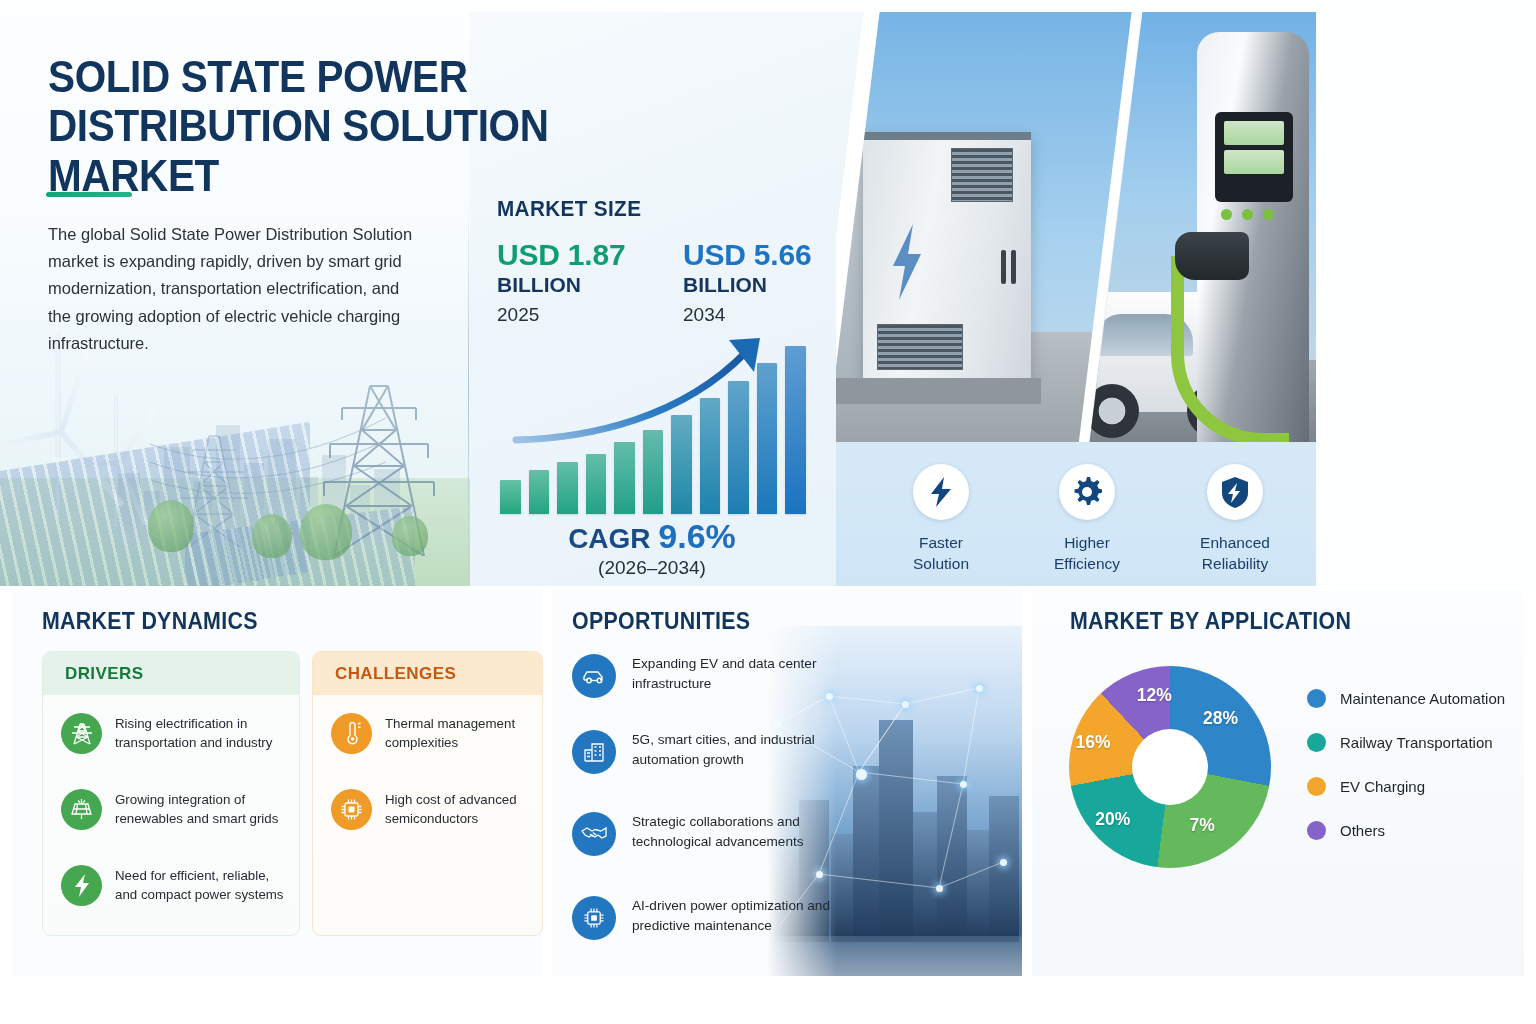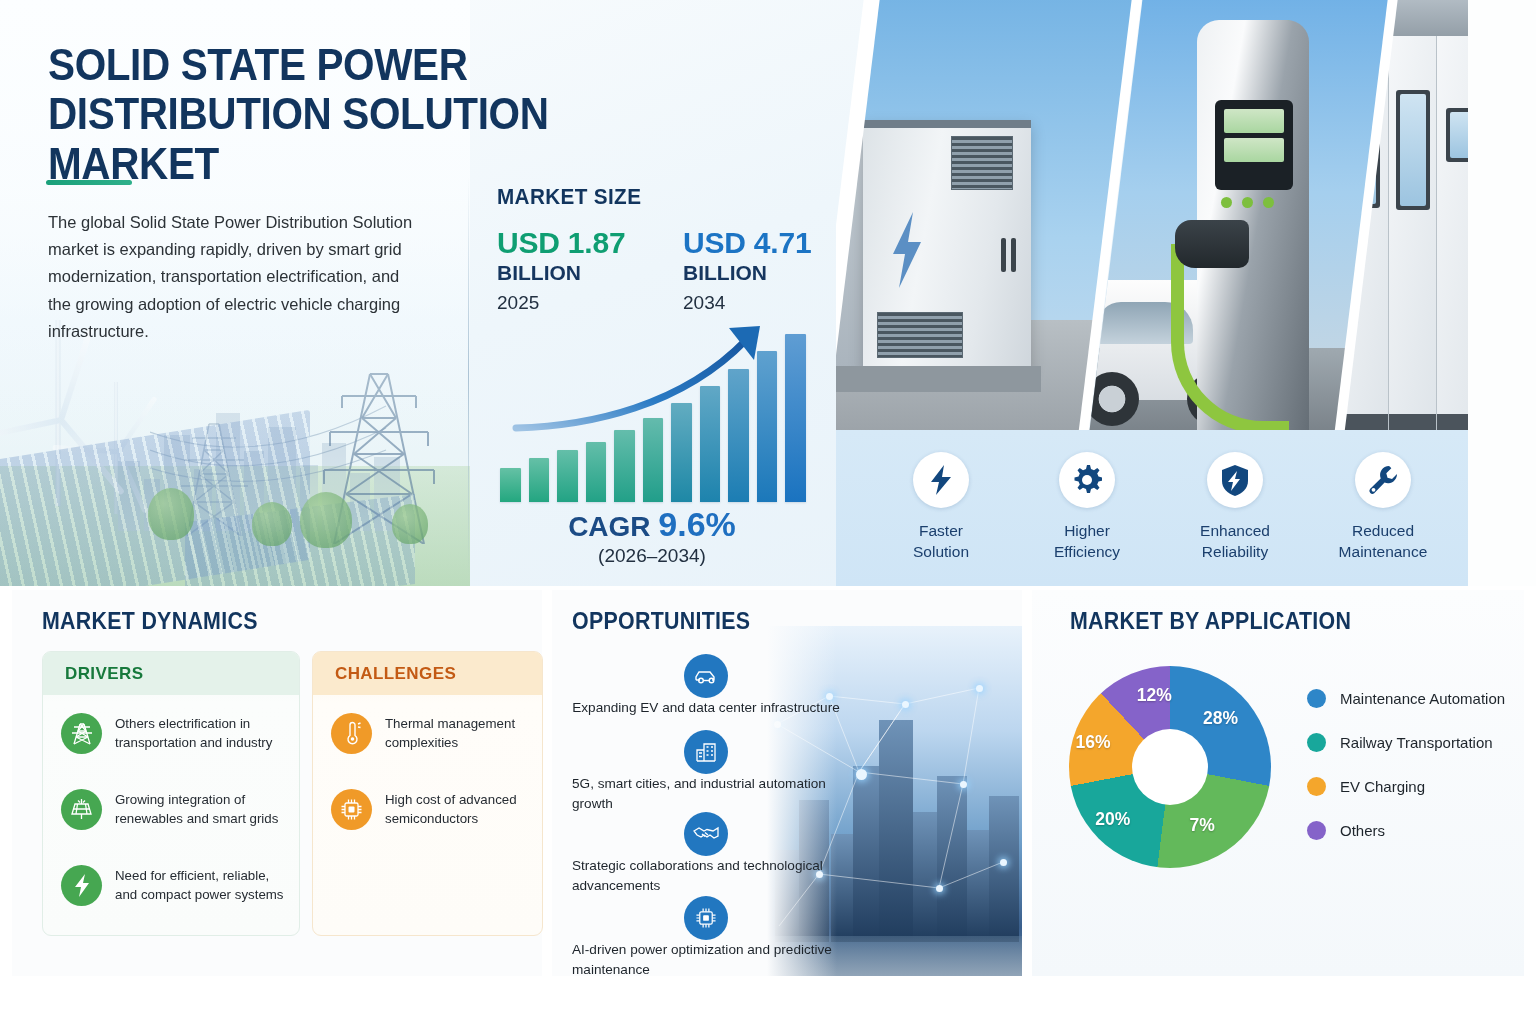--- a/index.html
+++ b/index.html
@@ -5,21 +5,21 @@
   * { margin:0; padding:0; box-sizing:border-box; }
   html,body { width:1536px; height:1024px; overflow:hidden; }
   body {
     font-family:"Liberation Sans", sans-serif;
     background:#ffffff;
     position:relative;
   }
   .page { position:absolute; inset:0; width:1536px; height:1024px; background:#fdfefe; }
 
   
-  .top { position:absolute; left:0; top:0; width:1468px; height:586px; overflow:hidden;
+  .top { position:absolute; left:0; top:12px; width:1316px; height:586px; overflow:hidden;
          background:linear-gradient(160deg,#fbfdfe 0%,#eef6fb 45%,#e6f1f9 100%); }
 
   
   .hero-left { position:absolute; left:0; top:0; width:470px; height:586px; overflow:hidden; }
   .sky { position:absolute; inset:0; background:linear-gradient(180deg,#fcfeff 0%,#eef7fc 55%,#e7f3f4 100%); }
   .ground { position:absolute; left:0; bottom:0; width:100%; height:120px;
             background:linear-gradient(180deg,rgba(186,219,180,.45),rgba(152,200,144,.55)); }
   .solar { position:absolute; left:-20px; bottom:0px; width:330px; height:150px;
            background:repeating-linear-gradient(78deg,rgba(120,155,200,.50) 0 9px, rgba(205,224,240,.45) 9px 12px);
            transform:skewY(-9deg) ; opacity:.75; border-radius:3px; }
@@ -175,21 +175,21 @@
 
   .opp-bg { position:absolute; left:215px; top:36px; width:255px; height:350px; overflow:hidden;
             background:linear-gradient(180deg,#e8f2fb 0%,#bcd6ef 30%,#6e9ec9 62%,#3a5f8c 86%,#5c7d9e 100%); }
   .sky-fade { position:absolute; left:0; top:0; width:70px; height:100%;
               background:linear-gradient(90deg,#fbfcfd,rgba(251,252,253,0)); }
   .skycity { position:absolute; bottom:34px; }
   .sb { position:absolute; bottom:0; background:linear-gradient(180deg,#6f93b8,#1f3b5c); }
   .node { position:absolute; width:7px; height:7px; border-radius:50%; background:#eaf6ff;
           box-shadow:0 0 7px 2px rgba(150,210,255,.9); }
 
-  .opp-item { position:absolute; display:flex; align-items:center; width:268px;flex-direction:column; }
+  .opp-item { position:absolute; display:flex; gap:16px; width:268px; }
   .opp-ic { flex:0 0 44px; width:44px; height:44px; border-radius:50%; background:#2277c0;
             display:flex; align-items:center; justify-content:center; }
   .opp-tx { font-size:13.6px; line-height:1.45; color:#1d242b; }
 
   .donut { position:absolute; left:1069px; top:80px; width:202px; height:202px; border-radius:50%; }
   .donut::after { content:""; position:absolute; left:50%; top:50%; width:76px; height:76px;
                   margin:-38px 0 0 -38px; border-radius:50%; background:#ffffff; }
   .dlbl { position:absolute; color:#ffffff; font-size:17.5px; font-weight:700;
           text-shadow:0 1px 2px rgba(0,0,0,.25); }
   .legend { position:absolute; left:1307px; top:90px; }
@@ -277,21 +277,21 @@
     <div class="vdiv"></div>
 
     <div class="title">SOLID STATE POWER DISTRIBUTION SOLUTION MARKET</div>
     <div class="rule"></div>
     <div class="desc">The global Solid State Power Distribution Solution market is expanding rapidly, driven by smart grid modernization, transportation electrification, and the growing adoption of electric vehicle charging infrastructure.</div>
 
     <div class="ms-title">MARKET SIZE</div>
     <div class="val g">USD 1.87</div>
     <div class="unit g">BILLION</div>
     <div class="yr g">2025</div>
-    <div class="val b">USD 4.71</div>
+    <div class="val b">USD 5.66</div>
     <div class="unit b">BILLION</div>
     <div class="yr b">2034</div>
 
     <div class="chartbox">
       <div class="bars" id="bars">
           <div class="bar" style="height: 20%; background: linear-gradient(rgb(101, 193, 165) 0%, rgb(35, 167, 127) 100%);"></div>
           <div class="bar" style="height: 26%; background: linear-gradient(rgb(101, 192, 167) 0%, rgb(35, 165, 129) 100%);"></div>
           <div class="bar" style="height: 31%; background: linear-gradient(rgb(100, 191, 169) 0%, rgb(34, 163, 132) 100%);"></div>
           <div class="bar" style="height: 36%; background: linear-gradient(rgb(100, 190, 170) 0%, rgb(34, 162, 134) 100%);"></div>
           <div class="bar" style="height: 43%; background: linear-gradient(rgb(100, 189, 172) 0%, rgb(34, 160, 136) 100%);"></div>
@@ -451,21 +451,21 @@
         <div class="sc-head">DRIVERS</div>
 
         <div class="sc-item">
           <div class="sc-ic">
             <svg width="22" height="24" viewBox="0 0 22 24" stroke="#ffffff" stroke-width="1.3" fill="none">
               <path d="M3 23 L9 3 M19 23 L13 3 M5 16 L17 16 M7 10 L15 10 M9 3 L13 3"></path>
               <path d="M3 23 L17 16 M19 23 L5 16 M5 16 L15 10 M17 16 L7 10 M7 10 L13 3 M15 10 L9 3"></path>
               <path d="M1 12 L21 12 M3 6 L19 6"></path>
             </svg>
           </div>
-          <div class="sc-tx">Others electrification in transportation and industry</div>
+          <div class="sc-tx">Rising electrification in transportation and industry</div>
         </div>
 
         <div class="sc-item">
           <div class="sc-ic">
             <svg width="23" height="23" viewBox="0 0 23 23" stroke="#ffffff" stroke-width="1.3" fill="none">
               <path d="M2 16 L5 6 h13 l3 10 Z M2 16 h19 M7.5 6 L6 16 M15.5 6 L17 16 M3.5 11 h16"></path>
               <path d="M11.5 6 V1 M8 2.5 L10 4.5 M15 2.5 L13 4.5 M11.5 16 v5"></path>
             </svg>
           </div>
           <div class="sc-tx">Growing integration of renewables and smart grids</div>

